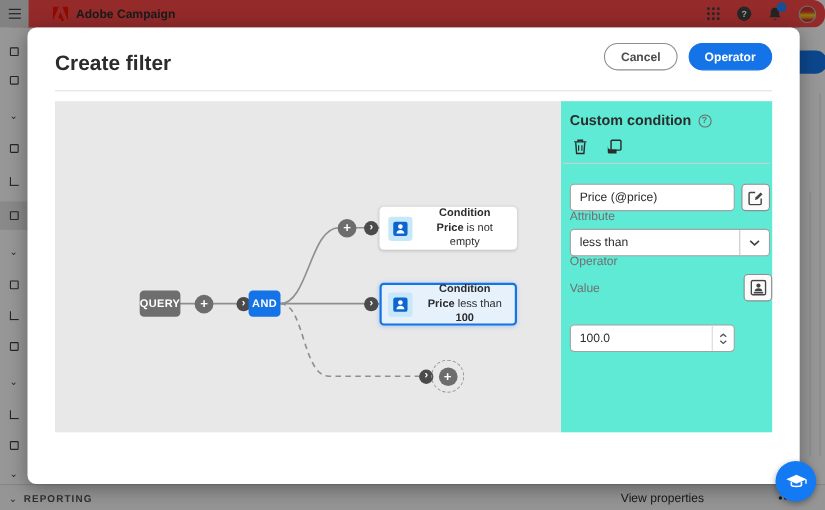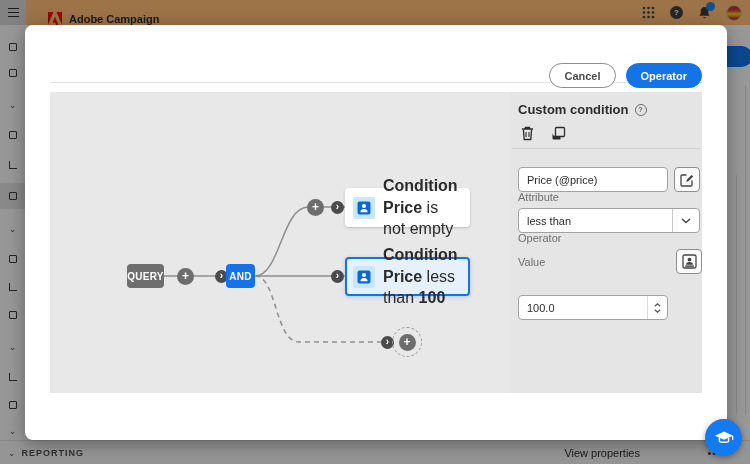--- a/index.html
+++ b/index.html
@@ -1,21 +1,21 @@
 <!DOCTYPE html>
 <html><head>
 <meta charset="utf-8">
 <style>
   html,body{margin:0;padding:0;background:#fff;}
   *{box-sizing:border-box;font-family:"Liberation Sans",sans-serif;}
   .stage{position:relative;width:750px;height:464px;overflow:hidden;background:#f5f5f5;}
 
   
   .app-bg{position:absolute;inset:0;z-index:1;}
-  .topbar{position:absolute;left:0;top:0;width:750px;height:25px;background:#fdba74;display:flex;align-items:flex-end;}
+  .topbar{position:absolute;left:0;top:0;width:750px;height:25px;background:#ef4444;display:flex;align-items:center;border-radius:11px;}
   .hamburger-box{width:26px;height:25px;background:#d2d2d2;display:flex;align-items:center;justify-content:center;}
   .hamburger-box .bars{display:flex;flex-direction:column;gap:2.4px;}
   .hamburger-box .bars i{display:block;width:11px;height:1.7px;background:#2c2c2c;}
   .brand{display:flex;align-items:center;gap:7px;margin-left:22px;}
   .brand-name{font-size:11px;color:#2c2c2c;font-weight:700;}
   .topbar-right{position:absolute;right:8px;top:0;height:25px;display:flex;align-items:center;gap:15px;}
   .tb-icon{position:relative;display:flex;align-items:center;justify-content:center;}
   .help-circle{width:13px;height:13px;border-radius:50%;background:#3e3e3e;color:#fff;font-size:8px;font-weight:700;display:flex;align-items:center;justify-content:center;}
   .help-circle::before{content:"?";}
   .notif-dot{position:absolute;right:-4px;top:-4px;width:9px;height:9px;border-radius:50%;background:#2680eb;}
@@ -38,46 +38,46 @@
   .viewprops{position:absolute;right:110px;top:0;height:24px;display:flex;align-items:center;font-size:11px;color:#2c2c2c;}
   .moredots{position:absolute;right:28px;top:0;height:24px;display:flex;align-items:center;font-size:11px;color:#2c2c2c;letter-spacing:1px;}
 
   
   .overlay{position:absolute;inset:0;background:rgba(0,0,0,0.38);z-index:2;}
 
   
   .modal{position:absolute;left:25px;top:25px;width:702px;height:415px;background:#fff;border-radius:8px;z-index:3;box-shadow:0 4px 18px rgba(0,0,0,0.35);}
   .modal-header{position:absolute;left:25px;right:25px;top:0;height:58px;border-bottom:1px solid #e1e1e1;display:flex;align-items:center;}
   .modal-title{font-size:19px;font-weight:800;color:#2c2c2c;margin-top:10px;}
-  .header-actions{position:absolute;right:0;top:38px;display:flex;gap:10px;}
+  .header-actions{position:absolute;right:0;top:14px;display:flex;gap:10px;}
   .btn{height:25px;padding:0 14px;border-radius:13px;font-size:11px;font-weight:700;display:flex;align-items:center;cursor:pointer;}
   .btn-secondary{background:#fff;border:1.6px solid #8e8e8e;color:#4b4b4b;}
   .btn-primary{background:#1473e6;border:1.6px solid #1473e6;color:#fff;}
 
   
   .canvas{position:absolute;left:25px;top:67px;width:460px;height:301px;background:#e8e8e8;}
   .wires{position:absolute;left:0;top:0;}
   .node{position:absolute;height:24px;border-radius:4px;color:#fff;font-size:10px;font-weight:700;display:flex;align-items:center;justify-content:center;letter-spacing:0.3px;}
   .node-query{left:77px;top:172px;width:37px;background:#6e6e6e;}
   .node-and{left:176px;top:172px;width:29px;background:#1473e6;}
   .plus-circle{position:absolute;width:17px;height:17px;border-radius:50%;background:#6d6d6d;color:#fff;display:flex;align-items:center;justify-content:center;}
   .plus-circle::before{content:"+";font-size:12px;font-weight:700;line-height:1;margin-top:-1px;}
   .arrow-circle{position:absolute;width:13px;height:13px;border-radius:50%;background:#4b4b4b;color:#fff;display:flex;align-items:center;justify-content:center;}
   .arrow-circle::before{content:"›";font-size:10px;font-weight:700;line-height:1;margin-top:-2px;}
   .dashed-circle{position:absolute;left:342px;top:235px;width:30px;height:30px;border:1.5px dashed #9a9a9a;border-radius:50%;display:flex;align-items:center;justify-content:center;}
   .cond-card{position:absolute;left:295px;width:125px;height:39px;background:#fff;border-radius:4px;box-shadow:0 1px 3px rgba(0,0,0,0.18);display:flex;align-items:center;padding:0 8px;gap:8px;}
   .cond-card.selected{background:#e6f1fc;border:2px solid #1473e6;box-shadow:0 1px 4px rgba(20,115,230,0.25);padding:0 6px;}
   .cond-icon{width:22px;height:22px;border-radius:3px;background:#c7e7fb;display:flex;align-items:center;justify-content:center;flex:none;}
-  .cond-text{font-size:16px;color:#2b2b2b;line-height:1.35;}
+  .cond-text{font-size:10px;color:#2b2b2b;line-height:1.35;text-align:center;}
   .cond-text .t{font-weight:700;}
   .b{font-weight:700;}
   .u{text-decoration:underline;}
 
   
-  .panel{position:absolute;left:485px;top:67px;width:192px;height:301px;background:#e5e5e5;}
+  .panel{position:absolute;left:485px;top:67px;width:192px;height:301px;background:#5eead4;}
   .panel-heading{position:absolute;left:8px;top:10px;display:flex;align-items:center;gap:6px;font-size:13px;font-weight:700;color:#2c2c2c;}
   .help-badge{width:12px;height:12px;border-radius:50%;border:1.2px solid #6e6e6e;color:#6e6e6e;font-size:8px;font-weight:700;display:flex;align-items:center;justify-content:center;}
   .help-badge::before{content:"?";}
   .panel-tools{position:absolute;left:8px;top:32px;display:flex;gap:13px;align-items:center;}
   .tool-btn{width:18px;height:18px;display:flex;align-items:center;justify-content:center;cursor:pointer;}
   .panel-divider{position:absolute;left:2px;right:2px;top:56px;border-top:1px solid #cfcfcf;}
   .field-label{position:absolute;left:8px;font-size:11px;color:#707070;margin-top:36px;}
   .tf{position:absolute;left:8px;height:25px;background:#fff;border:1px solid #a2a2a2;border-radius:4px;font-size:11px;color:#2b2b2b;padding:0 8px;display:flex;align-items:center;}
   input.tf{width:150px;outline:none;}
   .side-btn{position:absolute;width:26px;height:25px;border:1px solid #8e8e8e;border-radius:4px;background:#fbfbfb;display:flex;align-items:center;justify-content:center;cursor:pointer;}
@@ -205,20 +205,21 @@
       <div class="viewprops">View properties</div>
       <div class="moredots">•••</div>
     </div>
   </div>
 
   <div class="overlay"></div>
 
   <div class="modal">
 
     <div class="modal-header">
+      <div class="modal-title">Create filter</div>
       <div class="header-actions">
         <div class="btn btn-secondary">Cancel</div>
         <div class="btn btn-primary">Operator</div>
       </div>
     </div>
 
     <div class="canvas">
       <svg class="wires" width="460" height="301">
         <path d="M113,184 H176" stroke="#8f8f8f" stroke-width="1.5" fill="none"></path>
         <path d="M205,184 C230,184 232,115 258,115 L295,115" stroke="#8f8f8f" stroke-width="1.5" fill="none"></path>

